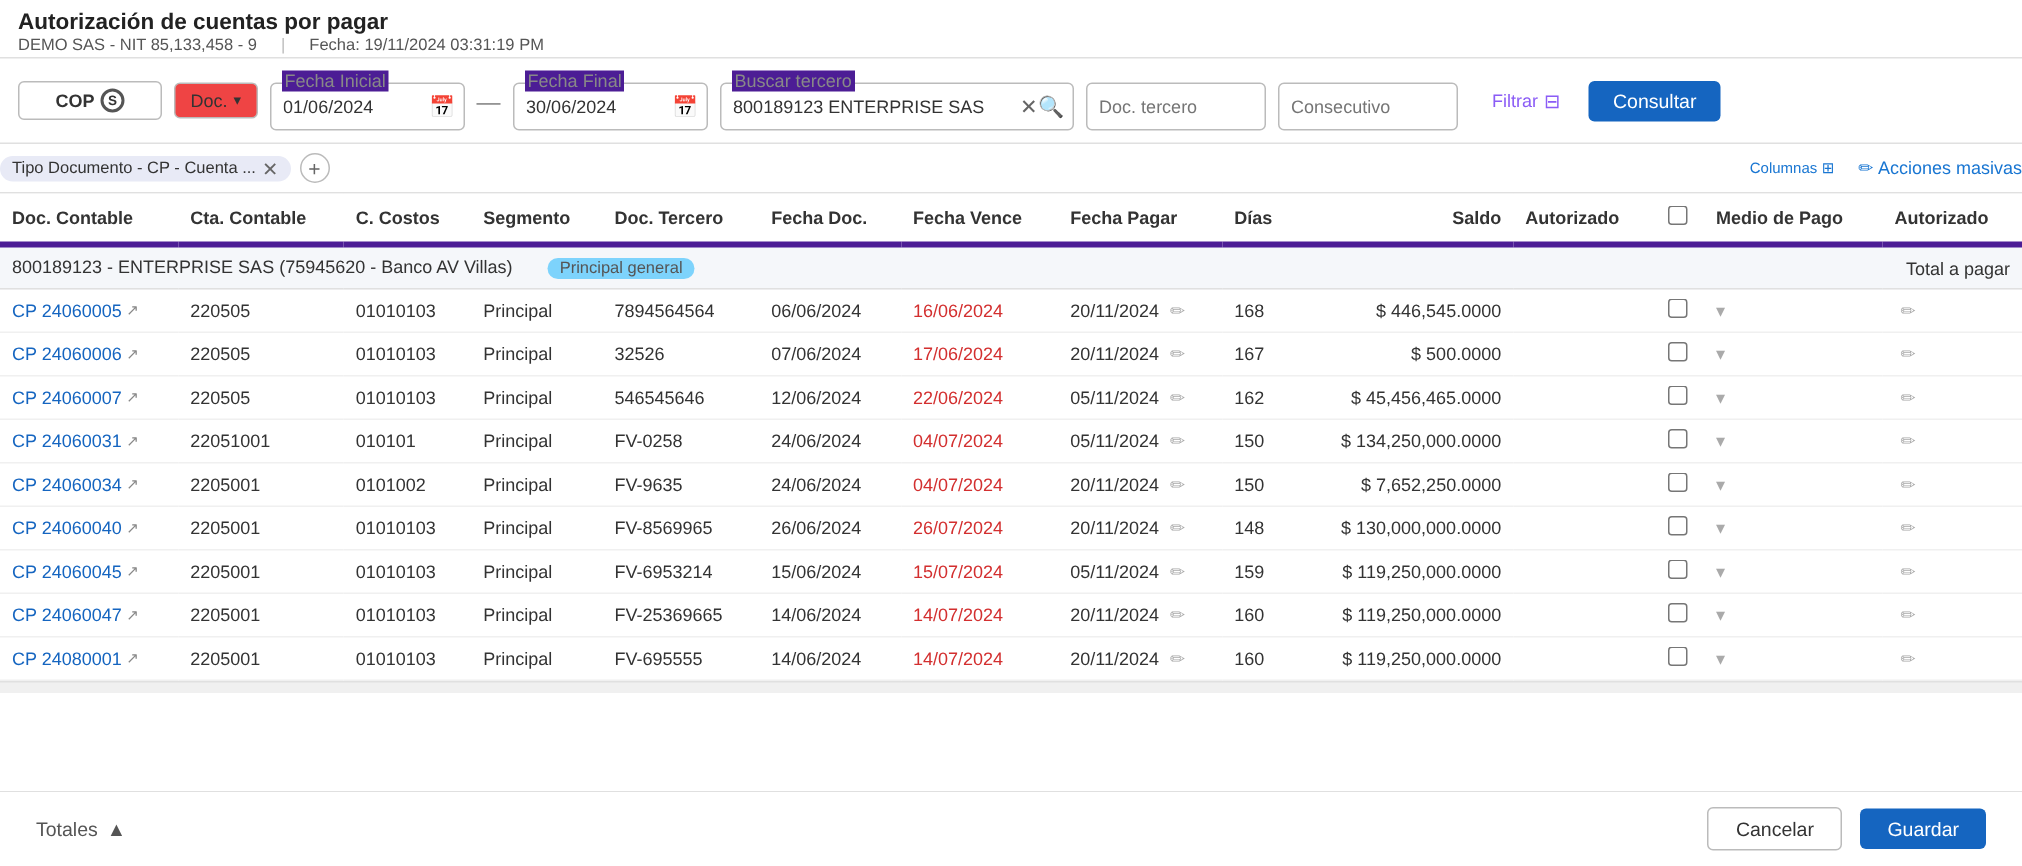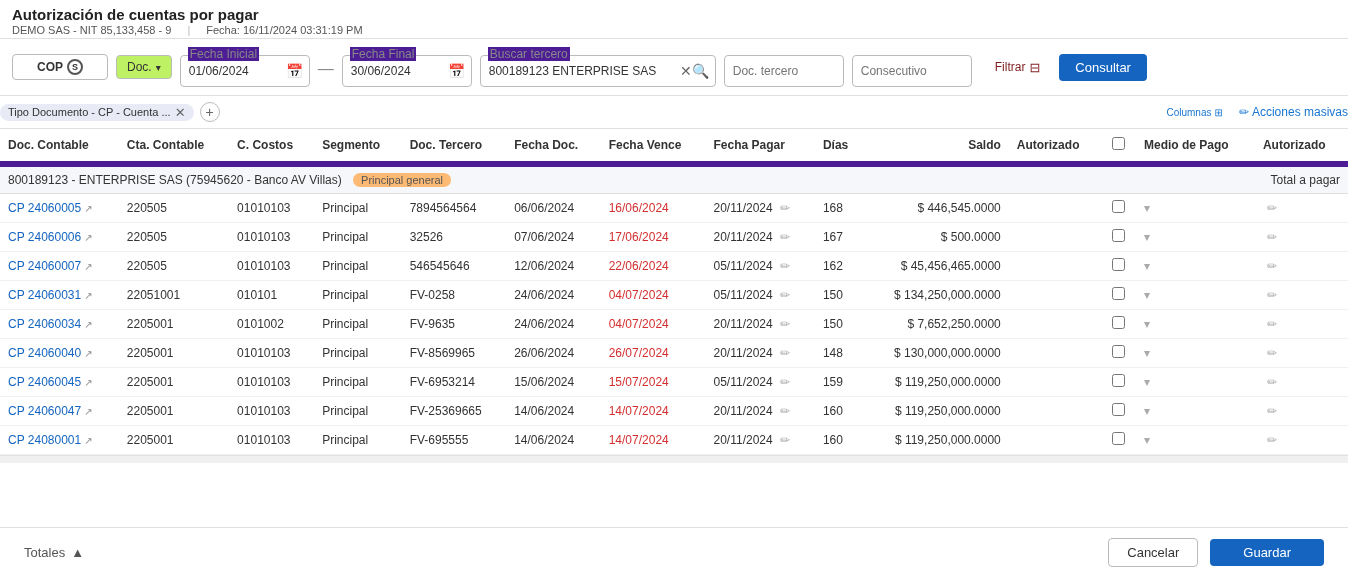--- a/index.html
+++ b/index.html
@@ -55,21 +55,21 @@
     }
 
     .doc-btn {
       display: flex;
       align-items: center;
       gap: 4px;
       border: 1px solid #bbb;
       border-radius: 4px;
       padding: 4px 10px;
       cursor: pointer;
-      background: #bef264;
+      background: #ef4444;
       font-size: 12px;
       color: #333;
     }
 
     .field-group {
       display: flex;
       flex-direction: column;
       position: relative;
     }
     .field-label {
@@ -131,21 +131,21 @@
     .filter-btn {
       display: flex;
       align-items: center;
       gap: 4px;
       border: 1px solid transparent;
       border-radius: 4px;
       padding: 5px 10px;
       cursor: pointer;
       background: #fff;
       font-size: 12px;
-      color: #7f1d1d;
+      color: #8b5cf6;
       margin-left: 4px;
     }
 
     .consult-btn {
       background: #1565c0;
       color: #fff;
       border: none;
       border-radius: 4px;
       padding: 6px 16px;
       font-size: 13px;
@@ -220,21 +220,21 @@
     thead tr {
       background: #fff;
       border-bottom: 2px solid #e0e0e0;
     }
     thead th {
       padding: 8px 8px;
       text-align: left;
       color: #333;
       font-weight: 600;
       white-space: nowrap;
-      border-bottom: 6px solid #4c1d95;
+      border-bottom: 4px solid #4c1d95;
     }
     thead th.right { text-align: right; }
     thead th.center { text-align: center; }
     tbody td {
       padding: 6px 8px;
       border-bottom: 1px solid #f0f0f0;
       white-space: nowrap;
       color: #333;
     }
     tbody td.right { text-align: right; }
@@ -244,26 +244,26 @@
       background: #f5f7fa;
     }
     .group-row td {
       padding: 6px 8px;
       font-weight: 500;
       color: #333;
       border-bottom: 1px solid #e0e0e0;
     }
     .principal-badge {
       display: inline-block;
-      background: #fdba74;
+      background: #7dd3fc;
       border-radius: 10px;
       padding: 1px 8px;
       font-size: 11px;
       color: #555;
-      margin-left: 8px;
+      margin-left: 20px;
     }
     .total-label {
       text-align: right;
       color: #1976d2;
       font-weight: 500;
     }
 
     .link-cell {
       color: #1565c0;
       cursor: pointer;
@@ -309,21 +309,21 @@
       border-radius: 4px;
       padding: 6px 18px;
       font-size: 13px;
       cursor: pointer;
     }
     .save-btn {
       background: #1565c0;
       color: #fff;
       border: none;
       border-radius: 4px;
-      padding: 6px 33px;
+      padding: 6px 18px;
       font-size: 13px;
       cursor: pointer;
       font-weight: 500;
     }
 
     .scroll-bar-area {
       height: 8px;
       background: #f0f0f0;
       border-top: 1px solid #e0e0e0;
     }
@@ -338,21 +338,21 @@
     .medio-dropdown { color: #aaa; font-size: 12px; }
   </style>
 </head>
 <body>
 
 <div class="header-section">
   <div class="page-title">Autorización de cuentas por pagar</div>
   <div class="page-subtitle">
     <span>DEMO SAS - NIT 85,133,458 - 9</span>
     <span class="divider">|</span>
-    <span>Fecha: 16/11/2024 03:31:19 PM</span>
+    <span>Fecha: 19/11/2024 03:31:19 PM</span>
   </div>
 </div>
 
 <div class="toolbar">
 
   <button class="currency-btn">
     <span>COP</span>
     <span class="circle-icon">S</span>
   </button>
 

